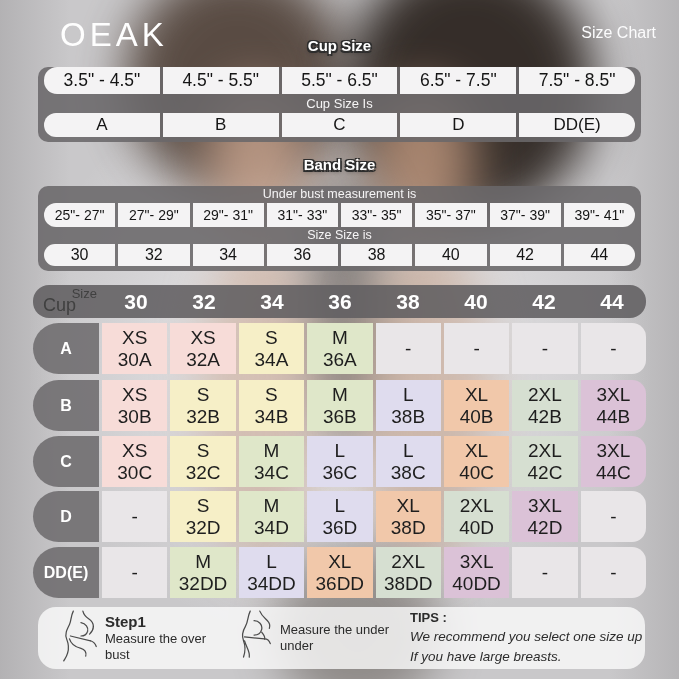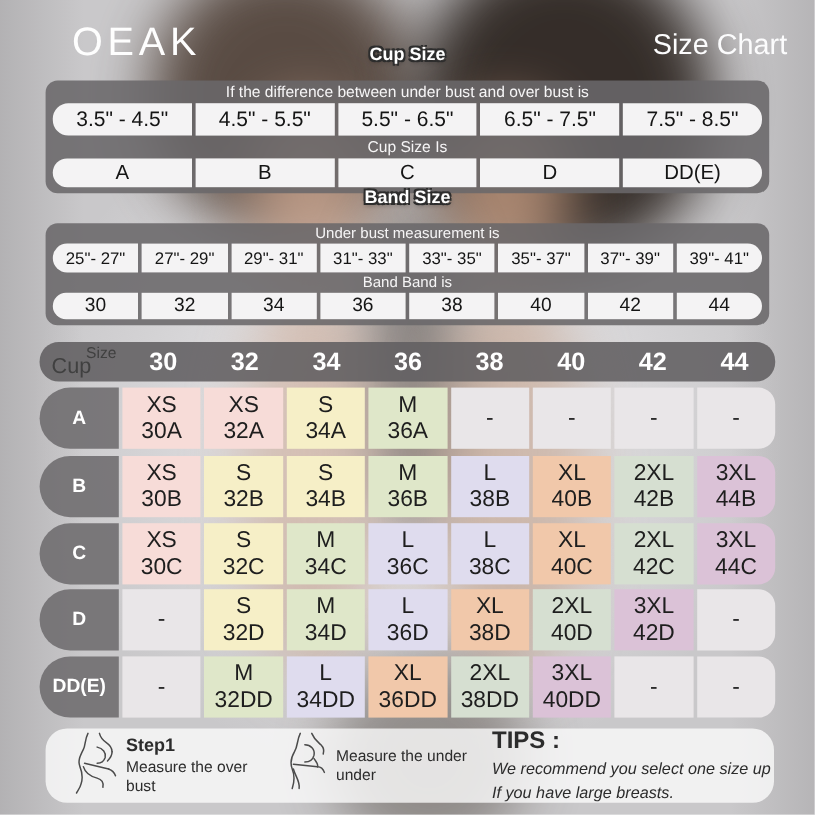--- a/index.html
+++ b/index.html
@@ -17,21 +17,21 @@
   .b-face-r{left:368px;top:85px;width:108px;height:150px;background:#c2997f;opacity:.8;}
   .b-body-l{left:200px;top:230px;width:120px;height:340px;background:#c9a48e;opacity:.55;}
   .b-body-r{left:358px;top:230px;width:132px;height:340px;background:#bf9a82;opacity:.55;}
   .b-dark-mid{left:298px;top:170px;width:92px;height:280px;background:#2e2620;opacity:.5;}
   .b-legs{left:275px;top:545px;width:165px;height:170px;background:#3a3128;opacity:.4;}
   .vig-l{position:absolute;left:0;top:0;width:70px;height:679px;background:linear-gradient(90deg,rgba(138,136,138,.35),rgba(138,136,138,0));}
   .vig-r{position:absolute;right:0;top:0;width:70px;height:679px;background:linear-gradient(270deg,rgba(138,136,138,.30),rgba(138,136,138,0));}
 
   
   .logo{position:absolute;left:60px;top:16px;font-size:33px;color:#fefefe;letter-spacing:4px;font-weight:400;}
-  .page-title{position:absolute;right:23px;top:24px;font-size:24px;color:#fcfcfd;}
+  .page-title{position:absolute;right:23px;top:24px;font-size:16px;color:#fcfcfd;}
 
   .sec-title{position:absolute;left:0;width:100%;text-align:center;font-size:15px;font-weight:800;color:#fff;
     text-shadow:-1.5px -1.5px 0 #2d2d2d,1.5px -1.5px 0 #2d2d2d,-1.5px 1.5px 0 #2d2d2d,1.5px 1.5px 0 #2d2d2d,0 2px 4px rgba(0,0,0,.45);}
   .t-cup{top:37px;}
   .t-band{top:156px;}
 
   
   .tbl{position:absolute;left:38px;width:603px;background:rgba(106,104,106,.88);border-radius:10px;padding:0 0 5px 0;}
   .cup-tbl{top:67px;}
   .band-tbl{top:186px;}
@@ -63,21 +63,21 @@
 
   
   .footer{position:absolute;left:38px;top:607px;width:607px;height:62px;background:rgba(252,252,252,.78);
           border-radius:18px;display:flex;align-items:center;color:#2c2c2c;}
   .fig{flex:0 0 auto;margin-left:20px;}
   .fig2{margin-left:16px;}
   .step{margin-left:3px;width:112px;}
   .s-title{font-size:15px;font-weight:700;margin:0 0 1px 0;}
   .s-desc{font-size:13px;line-height:1.25;}
   .tips{margin-left:18px;flex:1;}
-  .tips-title{font-size:20px;font-weight:700;margin-bottom:2px;}
+  .tips-title{font-size:13px;font-weight:700;margin-bottom:2px;}
   .tips-body{font-size:13.5px;line-height:1.45;font-style:italic;}
 </style>
 </head>
 <body>
 
 <div class="stage">
 
   <div class="bg">
     <div class="glow"></div>
     <div class="blob b-hair-l"></div>
@@ -90,21 +90,20 @@
     <div class="blob b-legs"></div>
     <div class="vig-l"></div>
     <div class="vig-r"></div>
   </div>
 
   <div class="logo">OEAK</div>
   <div class="page-title">Size Chart</div>
 
   <div class="sec-title t-cup">Cup Size</div>
   <div class="tbl cup-tbl">
-    <div class="bar">If the difference between under bust and over bust is</div>
     <div class="wrow vals">
       <div class="wcell">3.5" - 4.5"</div>
       <div class="wcell">4.5" - 5.5"</div>
       <div class="wcell">5.5" - 6.5"</div>
       <div class="wcell">6.5" - 7.5"</div>
       <div class="wcell">7.5" - 8.5"</div>
     </div>
     <div class="bar">Cup Size Is</div>
     <div class="wrow res">
       <div class="wcell">A</div>
@@ -121,21 +120,21 @@
     <div class="wrow vals">
       <div class="wcell">25"- 27"</div>
       <div class="wcell">27"- 29"</div>
       <div class="wcell">29"- 31"</div>
       <div class="wcell">31"- 33"</div>
       <div class="wcell">33"- 35"</div>
       <div class="wcell">35"- 37"</div>
       <div class="wcell">37"- 39"</div>
       <div class="wcell">39"- 41"</div>
     </div>
-    <div class="bar">Band Band is</div>
+    <div class="bar">Size Size is</div>
     <div class="wrow res">
       <div class="wcell">30</div>
       <div class="wcell">32</div>
       <div class="wcell">34</div>
       <div class="wcell">36</div>
       <div class="wcell">38</div>
       <div class="wcell">40</div>
       <div class="wcell">42</div>
       <div class="wcell">44</div>
     </div>

